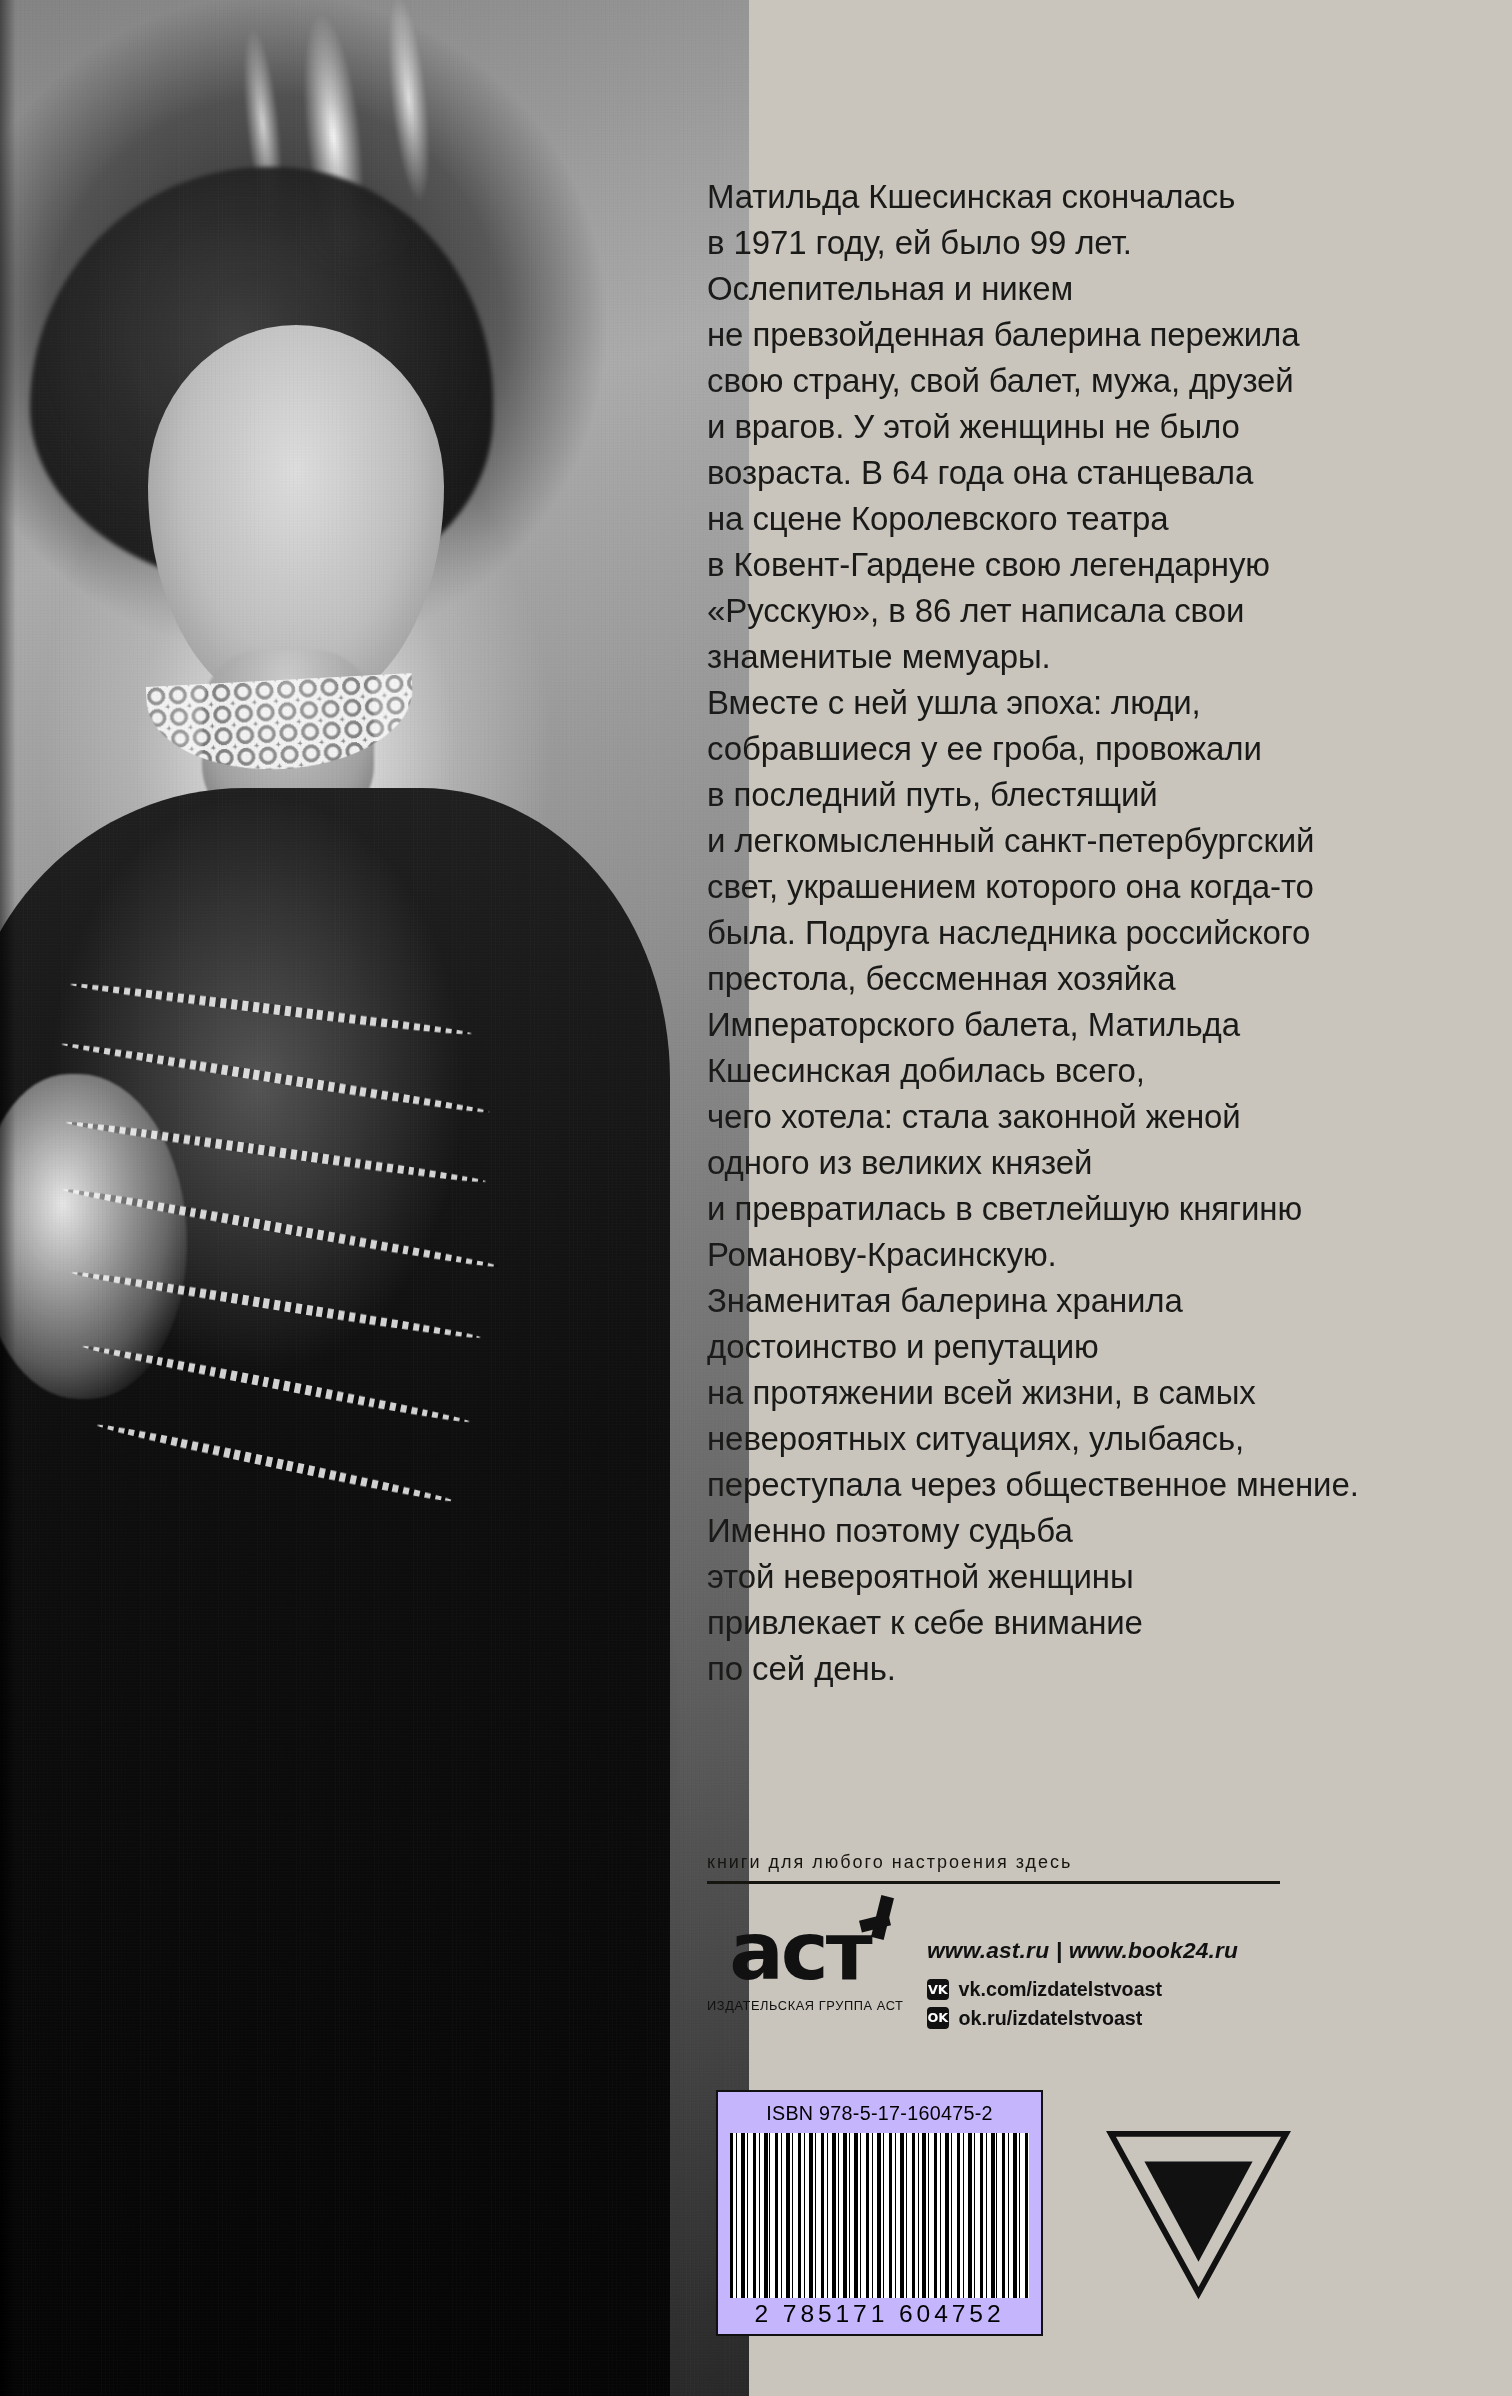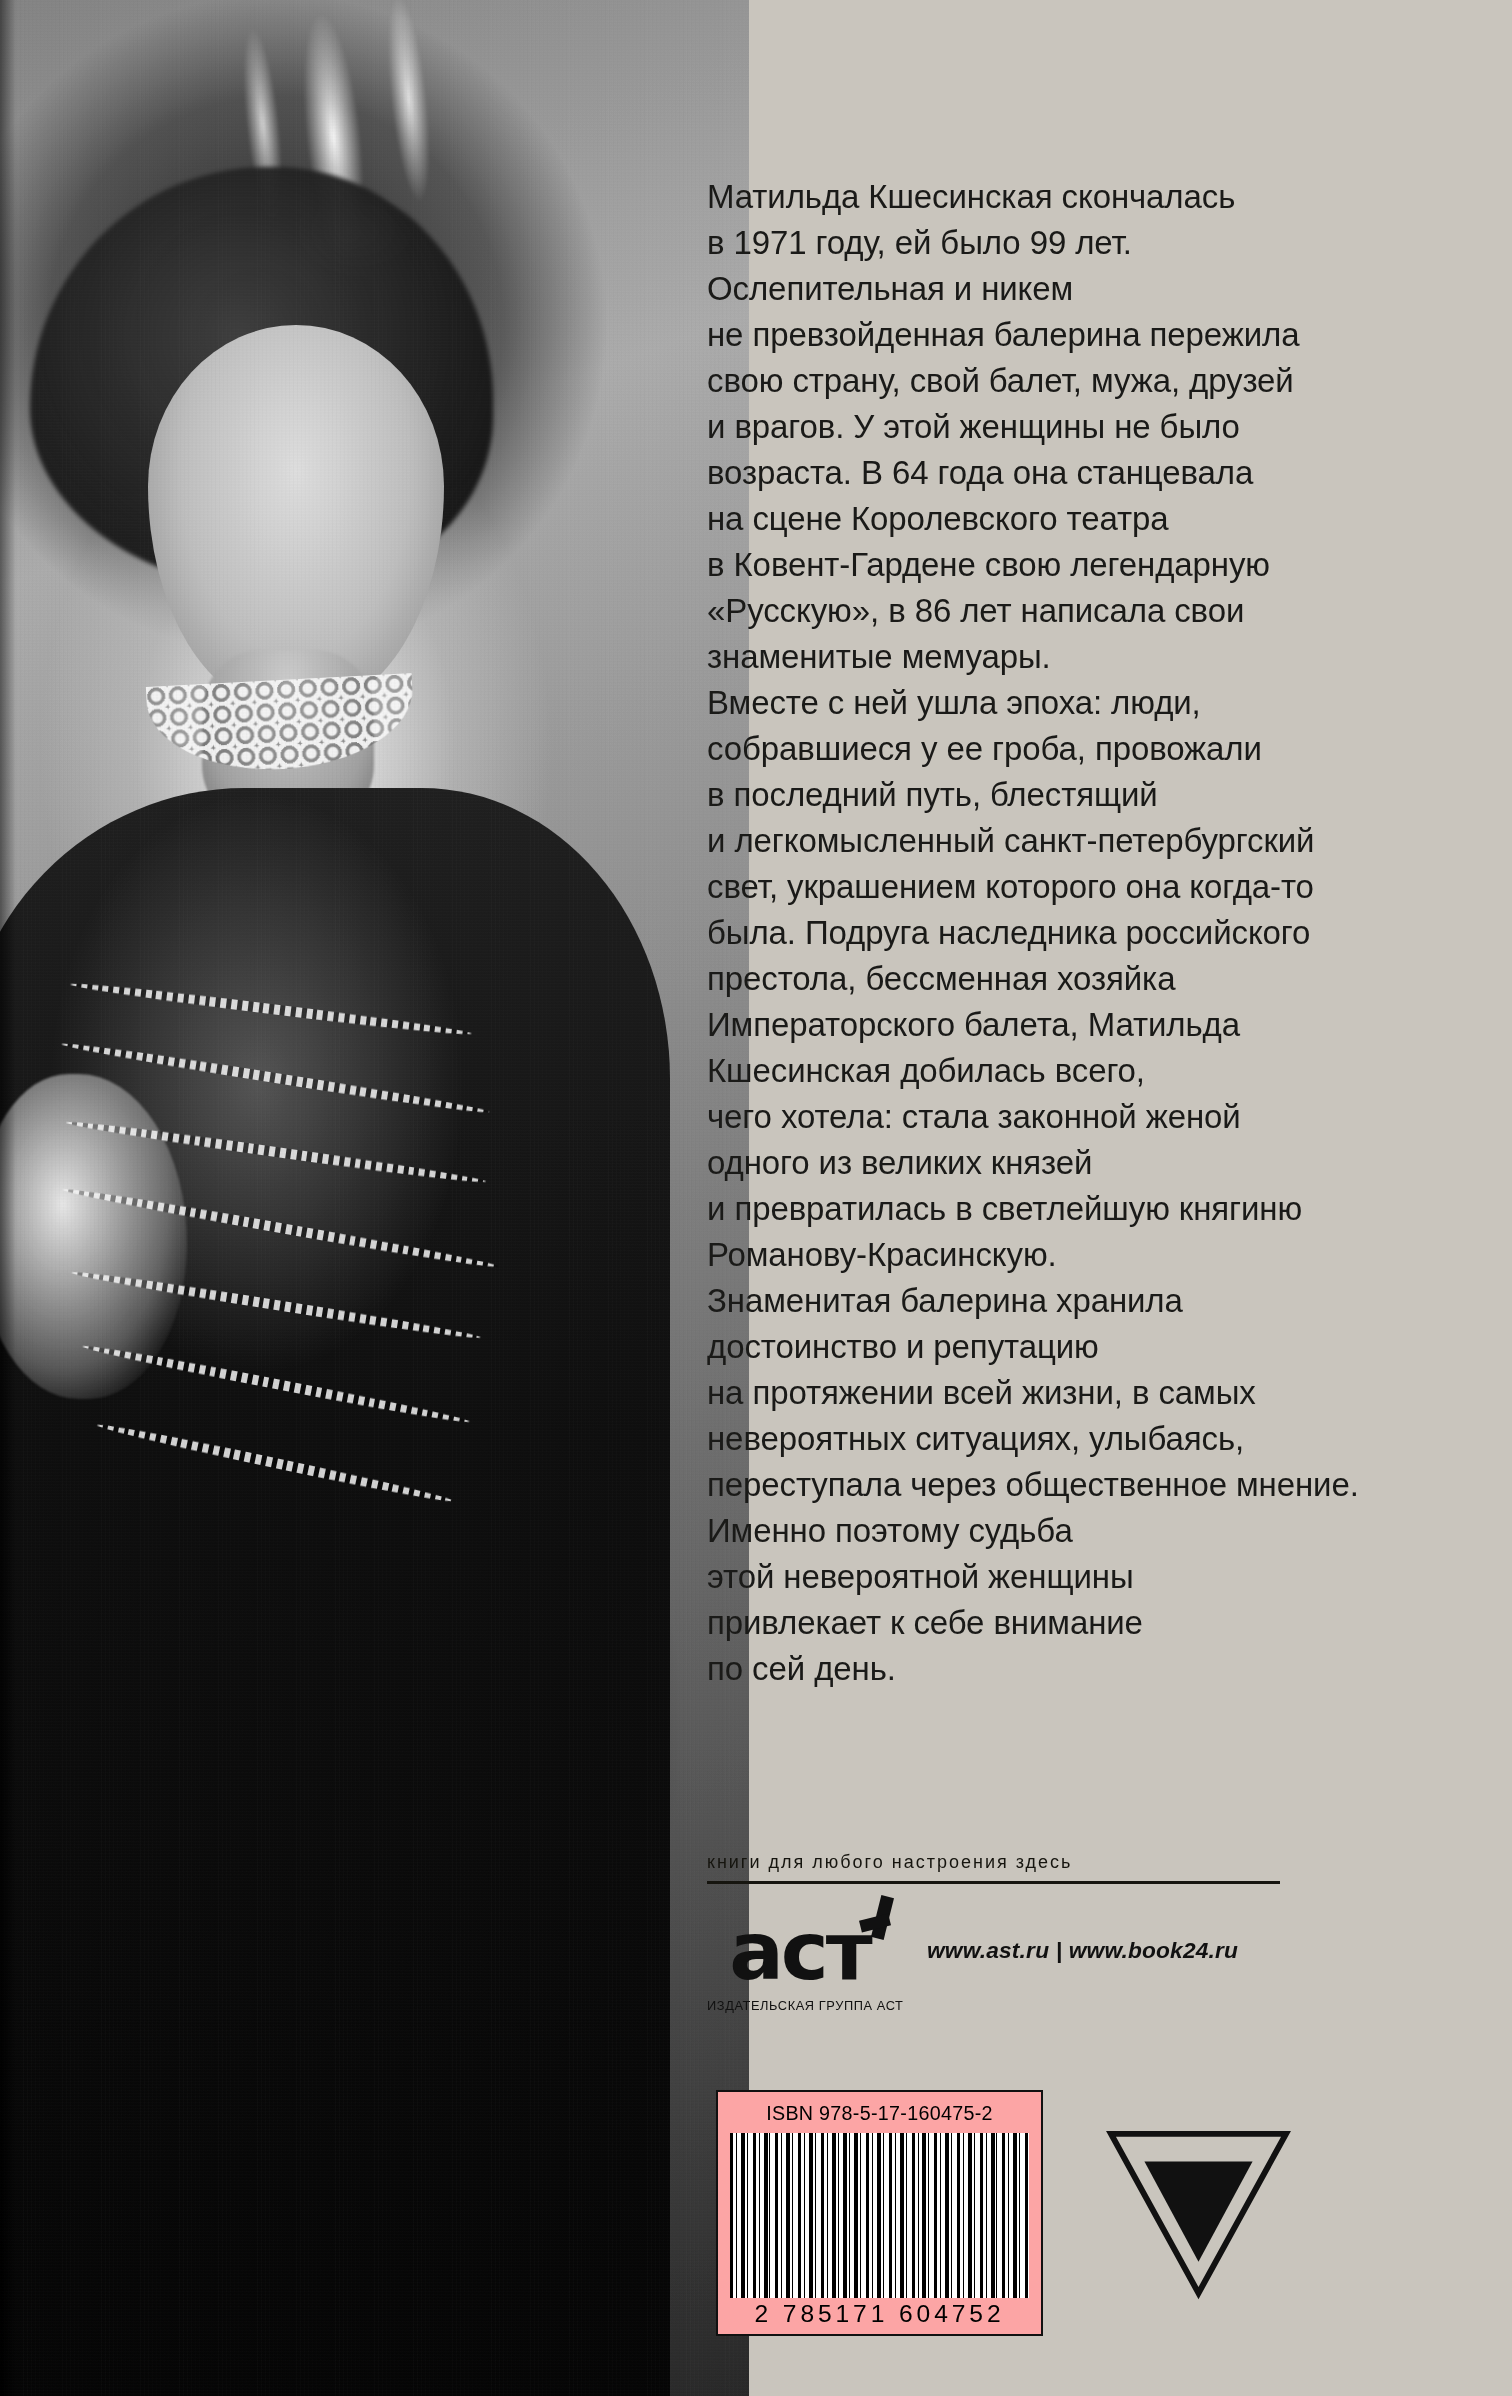--- a/index.html
+++ b/index.html
@@ -271,21 +271,21 @@
     flex: 0 0 21.7px;
   }
 
   
   .barcode-box {
     position: absolute;
     left: 716px;
     top: 2090px;
     width: 327px;
     height: 246px;
-    background: #fca5a5;
+    background: #c4b5fd;
     border: 2px solid #111;
     box-sizing: border-box;
     padding: 9.9px 11.8px 7.9px 11.8px;
   }
   .isbn-text {
     font-size: 19.7px;
     color: #000;
     letter-spacing: 0.3px;
     text-align: center;
     font-family: "Liberation Sans", sans-serif;
@@ -391,20 +391,30 @@
 
   <div class="pub-block">
     <div class="tagline">книги для любого настроения здесь</div>
     <div class="pub-row">
       <div class="ast-logo">
         <div class="ast-mark">аст<span class="ast-tick"></span></div>
         <div class="ast-caption">ИЗДАТЕЛЬСКАЯ ГРУППА АСТ</div>
       </div>
       <div class="links">
         <div class="site">www.ast.ru | www.book24.ru</div>
+        <div class="social">
+          <div class="social-row">
+            <span class="sicon">VK</span>
+            <span>vk.com/izdatelstvoast</span>
+          </div>
+          <div class="social-row">
+            <span class="sicon">OK</span>
+            <span>ok.ru/izdatelstvoast</span>
+          </div>
+        </div>
       </div>
     </div>
   </div>
 
   <div class="barcode-box">
     <div class="isbn-text">ISBN 978-5-17-160475-2</div>
     <div class="bars"></div>
     <div class="barnum">2 785171 604752</div>
   </div>
 

